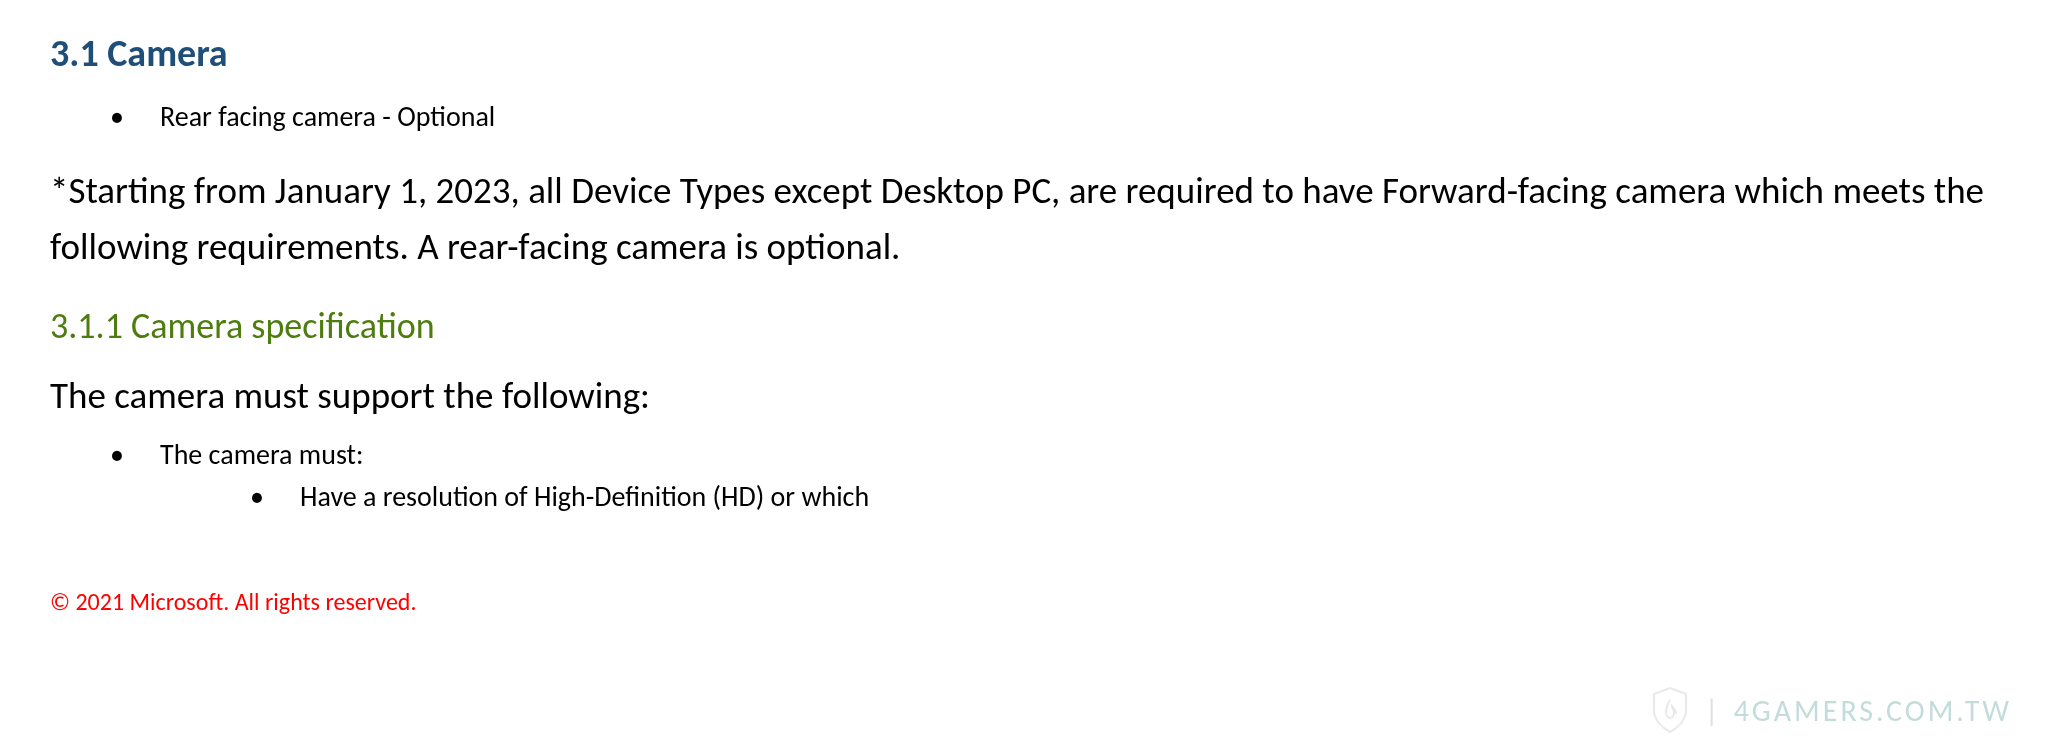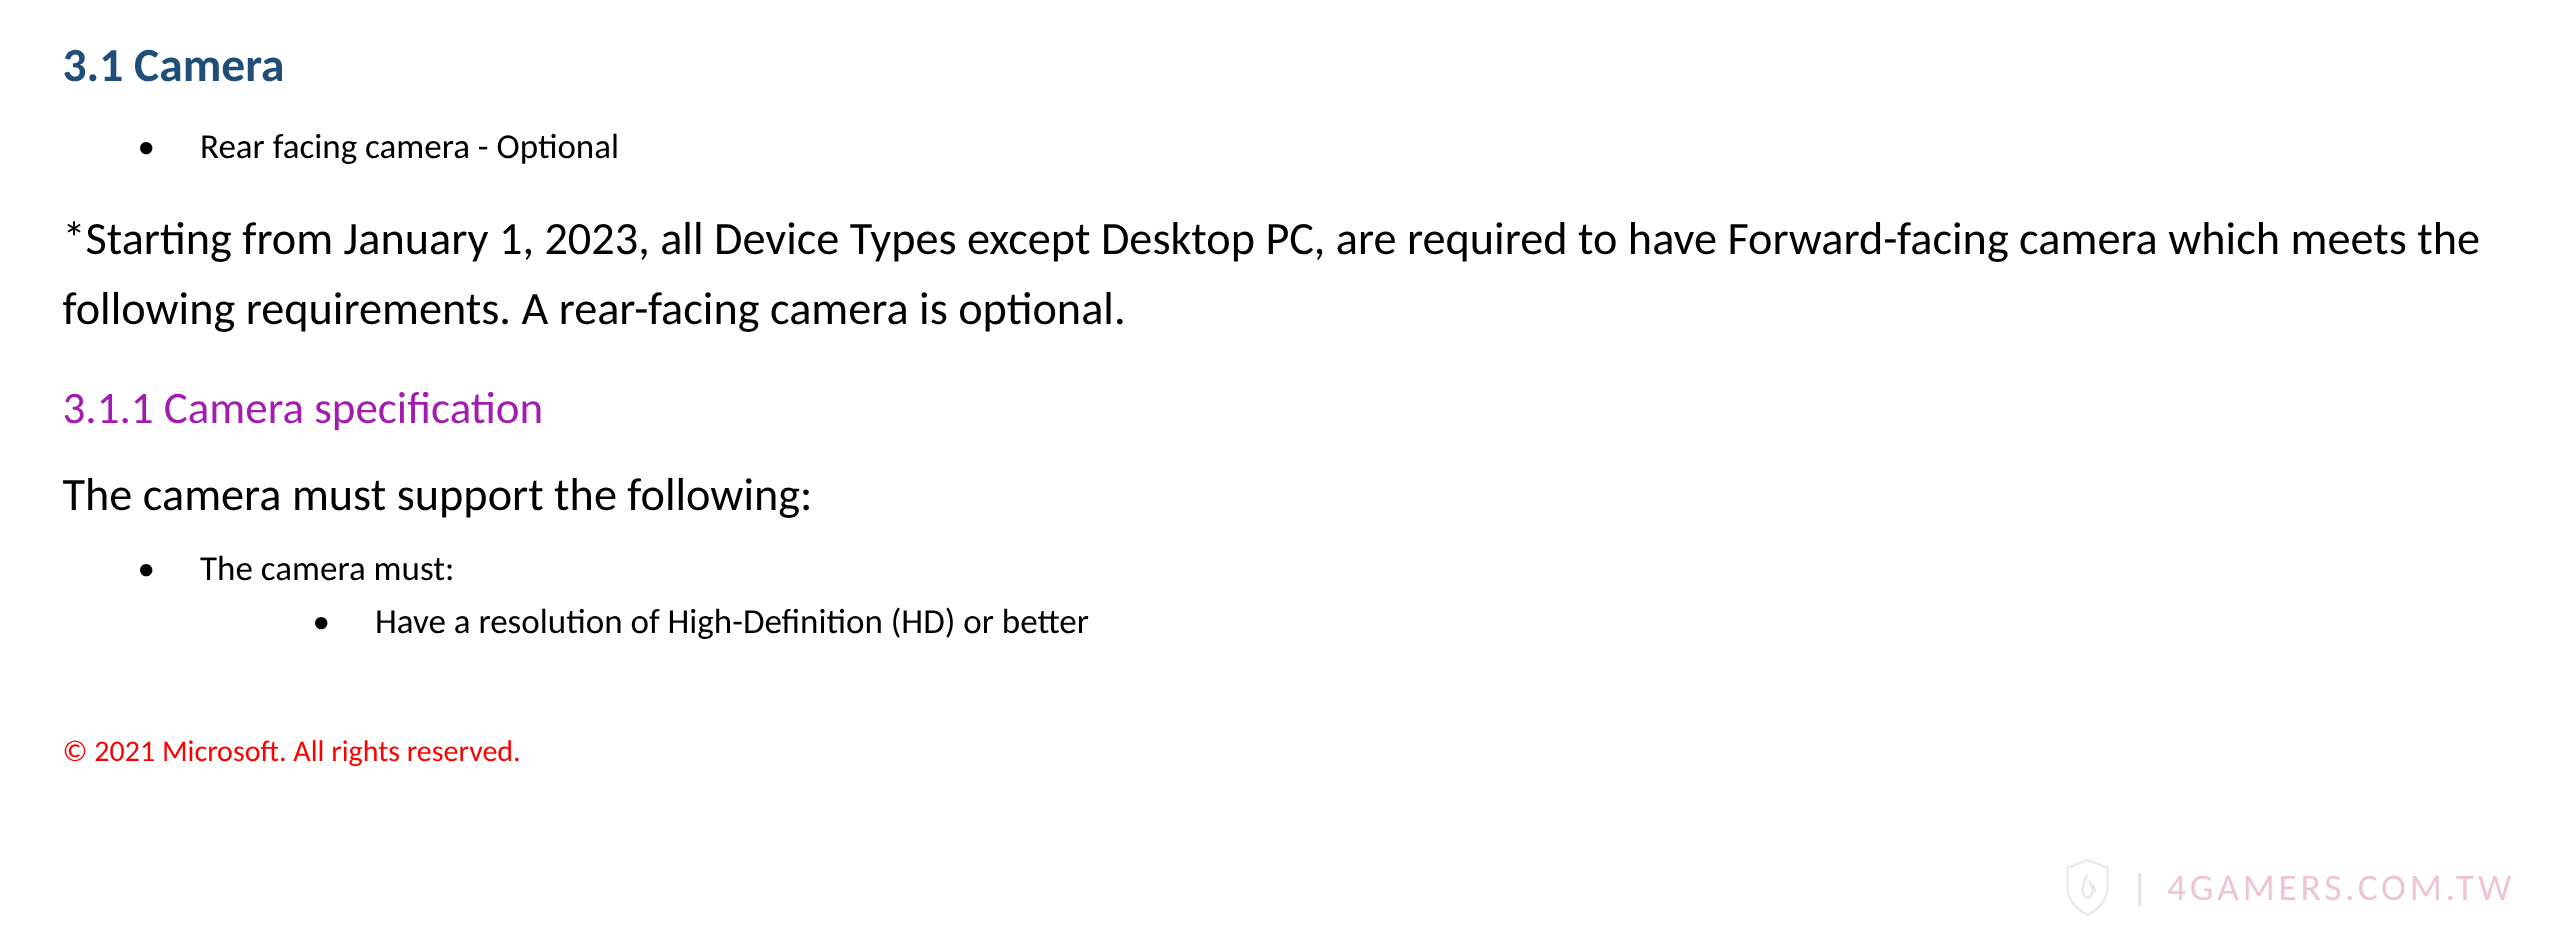--- a/index.html
+++ b/index.html
@@ -16,21 +16,21 @@
       position: relative;
       color: #000000;
     }
     .heading-1 {
       color: #1f4e79;
       font-size: 38px;
       font-weight: 700;
       margin-bottom: 20px;
     }
     .heading-2 {
-      color: #a21caf;
+      color: #4d7c0f;
       font-size: 36px;
       font-weight: 400;
       margin-top: 30px;
       margin-bottom: 20px;
     }
     .bullet-list {
       list-style: none;
       margin-left: 60px;
       margin-bottom: 25px;
     }
@@ -84,21 +84,21 @@
     .watermark-icon {
       width: 40px;
       height: 48px;
     }
     .watermark-divider {
       color: #888;
       font-size: 30px;
       font-weight: 300;
     }
     .watermark-text {
-      color: #be185d;
+      color: #0f766e;
       font-size: 30px;
       letter-spacing: 3px;
       font-weight: 400;
     }
   </style>
 </head>
 <body>
 
 <h2 class="heading-1">3.1 Camera</h2>
 
@@ -109,21 +109,21 @@
 <p class="body-text">*Starting from January 1, 2023, all Device Types except Desktop PC, are required to have Forward-facing camera which meets the following requirements. A rear-facing camera is optional.</p>
 
 <h3 class="heading-2">3.1.1 Camera specification</h3>
 
 <p class="body-text">The camera must support the following:</p>
 
 <ul class="bullet-list">
   <li>
     <span>The camera must:</span>
     <ul class="nested-list">
-      <li>Have a resolution of High-Definition (HD) or better</li>
+      <li>Have a resolution of High-Definition (HD) or which</li>
     </ul>
   </li>
 </ul>
 
 <p class="copyright">© 2021 Microsoft. All rights reserved.</p>
 
 <div class="watermark">
   <svg class="watermark-icon" viewBox="0 0 40 48" fill="none" stroke="#aaa" stroke-width="2">
     <path d="M20 2 L36 8 L36 24 C36 34 28 42 20 46 C12 42 4 34 4 24 L4 8 Z"></path>
     <path d="M20 14 C18 18 16 20 16 26 C16 30 18 32 20 32 C22 32 24 30 24 26 C24 24 22 22 22 20 C24 22 26 24 26 28" fill="none"></path>

